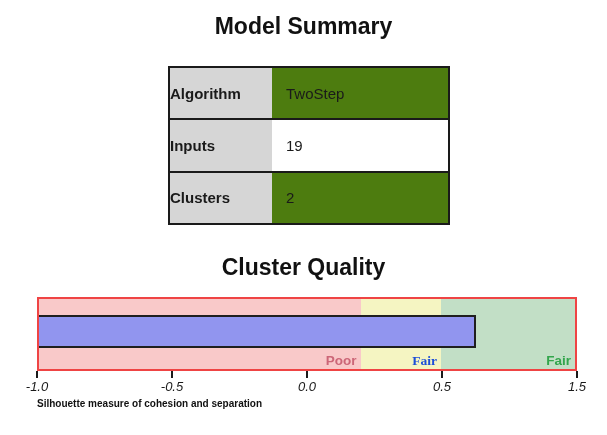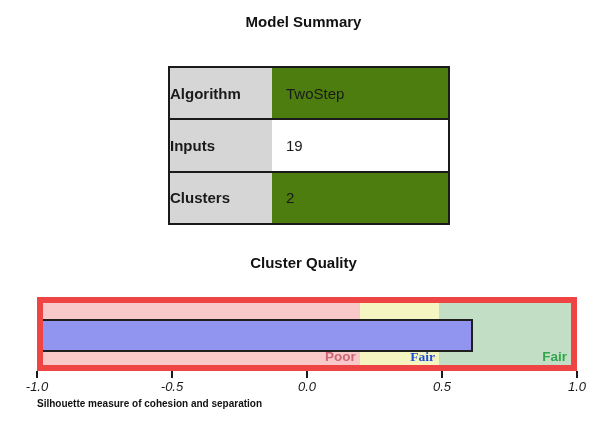--- a/index.html
+++ b/index.html
@@ -10,21 +10,21 @@
     background: #ffffff;
     font-family: "Liberation Sans", sans-serif;
     color: #1a1a1a;
     overflow: hidden;
   }
   .main-title {
     position: absolute;
     left: 0;
     width: 607px;
     text-align: center;
-    font-size: 15px;
+    font-size: 23px;
     font-weight: 700;
     color: #111111;
     margin: 0;
   }
   #model-summary-title { top: 13px; }
   #cluster-quality-title { top: 254px; }
 
   table.summary {
     position: absolute;
     left: 168px;
@@ -57,21 +57,21 @@
   .chart-wrap {
     position: absolute;
     left: 37px;
     top: 297px;
     width: 540px;
   }
   .plot-area {
     position: relative;
     width: 540px;
     height: 74px;
-    border: 6px solid #ef4444;
+    border: 2px solid #ef4444;
     box-sizing: border-box;
     overflow: hidden;
     background: #ffffff;
   }
   .zone {
     position: absolute;
     top: 0;
     bottom: 0;
   }
   .zone-label {
@@ -167,18 +167,18 @@
         <div class="tick-mark" style="left: calc(25% - 1px);"></div>
         <div class="tick-mark" style="left: calc(50% - 1px);"></div>
         <div class="tick-mark" style="left: calc(75% - 1px);"></div>
         <div class="tick-mark" style="left: calc(100% - 1px);"></div>
       </div>
     <div class="tick-labels" id="tick-labels">
         <div class="tick-label" style="left: 0%;">-1.0</div>
         <div class="tick-label" style="left: 25%;">-0.5</div>
         <div class="tick-label" style="left: 50%;">0.0</div>
         <div class="tick-label" style="left: 75%;">0.5</div>
-        <div class="tick-label" style="left: 100%;">1.0</div>
+        <div class="tick-label" style="left: 100%;">1.5</div>
       </div>
     <div class="axis-title">Silhouette measure of cohesion and separation</div>
   </div>
 
 </div>
 
 </body></html>

